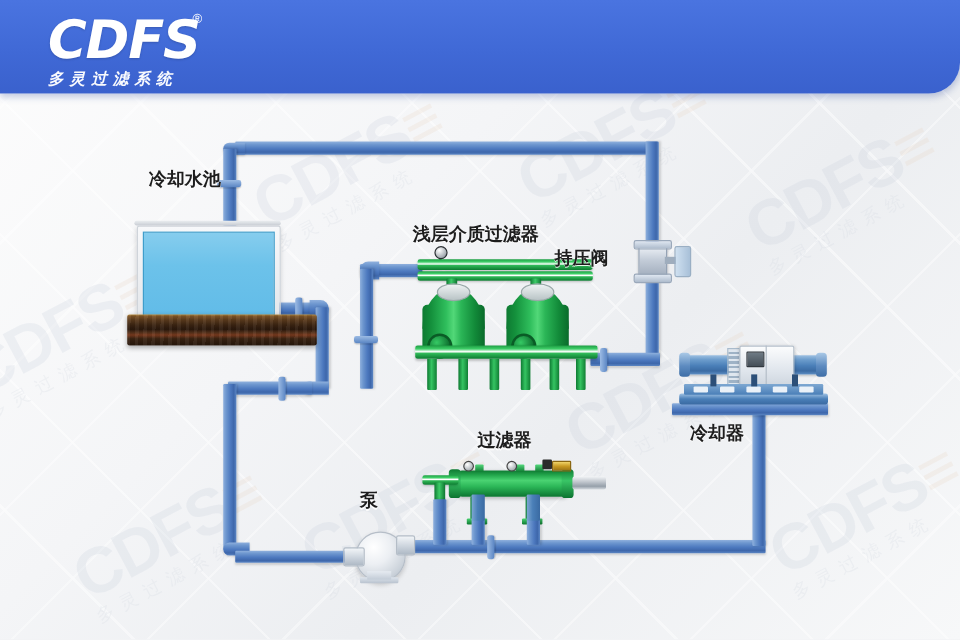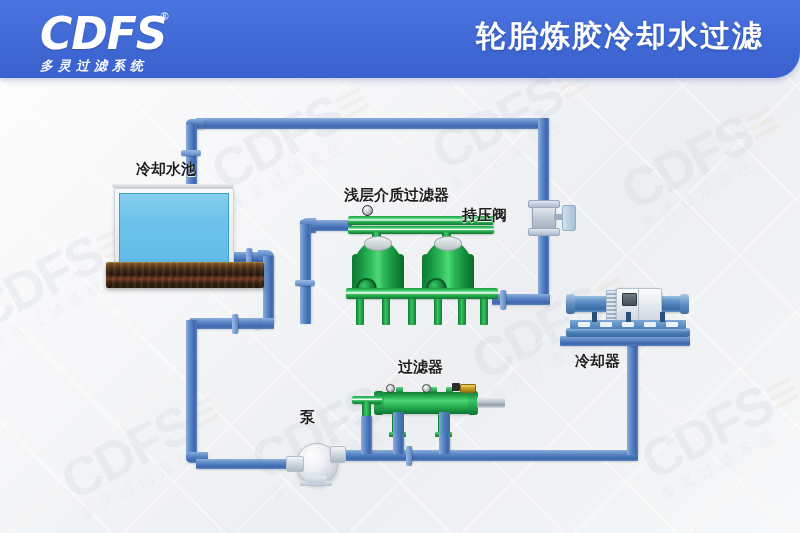--- a/index.html
+++ b/index.html
@@ -354,21 +354,20 @@
   </div>
 
   <div id="header">
     <div id="logo">
       <div style="position:relative;display:inline-block;">
         <span class="cdfs">CDFS</span>
         <span class="reg">®</span>
       </div>
       <div class="sub">多灵过滤系统</div>
     </div>
-    <div id="title">轮胎炼胶冷却水过滤</div>
   </div>
 
   <div id="diagram">
 
     <div class="pipe-h" style="left:196px;top:118px;width:352px;height:11px;"></div>
 
     <div class="pipe-h" style="left:186px;top:119px;width:18px;height:10px;border-radius:6px 0 0 6px;"></div>
 
     <div class="pipe-v" style="left:186px;top:124px;width:11px;height:64px;"></div>
     <div class="collar-v" style="left:181px;top:150px;"></div>
@@ -397,21 +396,21 @@
     <div class="pipe-h" style="left:300px;top:220px;width:52px;height:11px;"></div>
     <div class="pipe-h" style="left:300px;top:218px;width:16px;height:15px;border-radius:7px 0 0 7px;"></div>
     <div class="pipe-v" style="left:300px;top:224px;width:11px;height:100px;"></div>
     <div class="collar-v" style="left:295px;top:280px;"></div>
 
     <div class="pipe-h" style="left:492px;top:294px;width:58px;height:11px;"></div>
     <div class="collar-h" style="left:500px;top:290px;"></div>
 
     <div class="pipe-h" style="left:560px;top:336px;width:130px;height:10px;"></div>
 
-    <div class="lbl" style="left:136px;top:140px;margin-top:20px;">冷却水池</div>
+    <div class="lbl" style="left:124px;top:140px;">冷却水池</div>
     <div id="pool-top-bar" style="left:112px;top:184px;width:122px;"></div>
     <div id="pool-frame" style="left:114px;top:188px;width:118px;height:78px;">
       <div id="pool-water" style="left:4px;top:4px;width:108px;height:68px;"></div>
     </div>
     <div id="wood" style="left:106px;top:262px;width:158px;height:26px;"></div>
 
     <div class="lbl" style="left:344px;top:186px;">浅层介质过滤器</div>
 
     <div class="gauge-stem" style="left:366px;top:212px;"></div>
     <div class="gauge" style="left:362px;top:205px;"></div>

